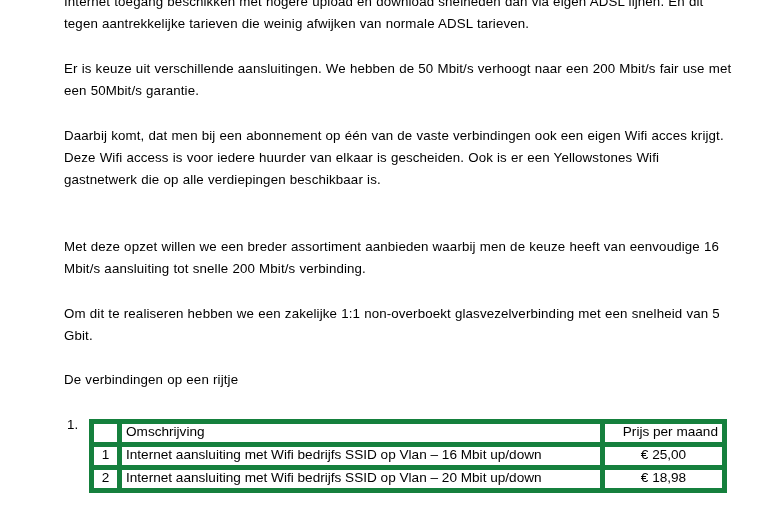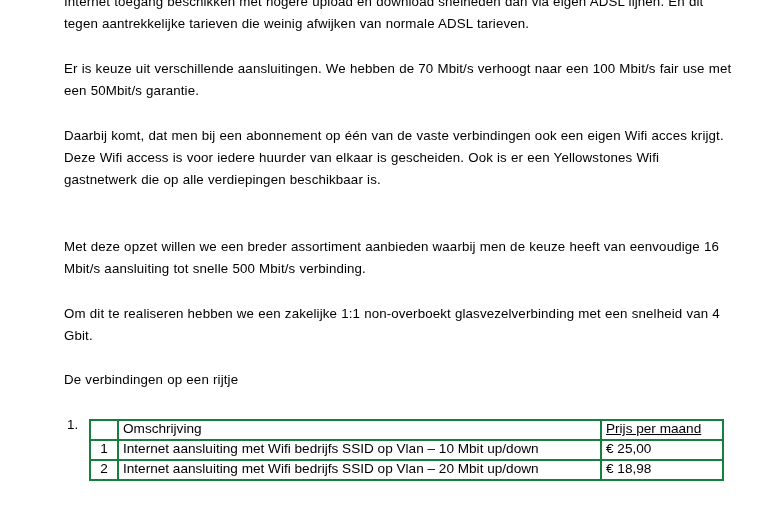--- a/index.html
+++ b/index.html
@@ -66,21 +66,21 @@
   
   table.pricing {
     border-collapse: collapse;
     margin-left: 25px;
     margin-top: 5px;
     width: 633px;
     table-layout: fixed;
   }
   table.pricing td,
   table.pricing th {
-    border: 2px solid #15803d;
+    border: 5px solid #15803d;
     font-size: 13.6px;
     line-height: 16px;
     font-weight: 400;
     padding: 0px 4px 1px 4px;
     height: 17px;
     vertical-align: middle;
     overflow: hidden;
     white-space: nowrap;
   }
   col.col-num   { width: 28px; }
@@ -88,58 +88,57 @@
   col.col-price { width: 122px; }
 
   td.num, th.num {
     text-align: center;
   }
   td.desc, th.desc {
     text-align: left;
     padding-left: 6px;
   }
   td.price, th.price {
-    text-align: left;
+    text-align: center;
     padding-right: 6px;
   }
   th.price {
-    text-align: left;
+    text-align: right;
     padding-left: 7px;
-    text-decoration: underline;
   }
   th.desc {
     padding-left: 6px;
   }
 </style>
 </head>
 <body>
 
 <div id="page">
   <div class="doc">
 
     <p class="para">Internet toegang beschikken met hogere upload en download snelheden dan via eigen ADSL lijnen. En dit tegen aantrekkelijke tarieven die weinig afwijken van normale ADSL tarieven.</p>
 
     <div class="gap"></div>
 
-    <p class="para">Er is keuze uit verschillende aansluitingen. We hebben de 70 Mbit/s verhoogt naar een 100 Mbit/s fair use met een 50Mbit/s garantie.</p>
+    <p class="para">Er is keuze uit verschillende aansluitingen. We hebben de 50 Mbit/s verhoogt naar een 200 Mbit/s fair use met een 50Mbit/s garantie.</p>
 
     <div class="gap"></div>
 
     <p class="para">Daarbij komt, dat men bij een abonnement op één van de vaste verbindingen ook een eigen Wifi acces krijgt. Deze Wifi access is voor iedere huurder van elkaar is gescheiden. Ook is er een Yellowstones Wifi gastnetwerk die op alle verdiepingen beschikbaar is.</p>
 
     <div class="gap"></div>
 
 
     <div class="gap"></div>
 
-    <p class="para">Met deze opzet willen we een breder assortiment aanbieden waarbij men de keuze heeft van eenvoudige 16 Mbit/s aansluiting tot snelle 500 Mbit/s verbinding.</p>
+    <p class="para">Met deze opzet willen we een breder assortiment aanbieden waarbij men de keuze heeft van eenvoudige 16 Mbit/s aansluiting tot snelle 200 Mbit/s verbinding.</p>
 
     <div class="gap"></div>
 
-    <p class="para">Om dit te realiseren hebben we een zakelijke 1:1 non-overboekt glasvezelverbinding met een snelheid van 4 Gbit.</p>
+    <p class="para">Om dit te realiseren hebben we een zakelijke 1:1 non-overboekt glasvezelverbinding met een snelheid van 5 Gbit.</p>
 
     <div class="gap"></div>
 
     <p class="para">De verbindingen op een rijtje</p>
 
     <div class="gap"></div>
 
     <div class="list-item">
       <span class="list-number">1.</span>
     </div>
@@ -153,21 +152,21 @@
       <thead>
         <tr>
           <th class="num"></th>
           <th class="desc">Omschrijving</th>
           <th class="price">Prijs per maand</th>
         </tr>
       </thead>
       <tbody>
         <tr>
           <td class="num">1</td>
-          <td class="desc">Internet aansluiting met Wifi bedrijfs SSID op Vlan – 10 Mbit up/down</td>
+          <td class="desc">Internet aansluiting met Wifi bedrijfs SSID op Vlan – 16 Mbit up/down</td>
           <td class="price">€ 25,00</td>
         </tr>
         <tr>
           <td class="num">2</td>
           <td class="desc">Internet aansluiting met Wifi bedrijfs SSID op Vlan – 20 Mbit up/down</td>
           <td class="price">€ 18,98</td>
         </tr>
 
       </tbody>
     </table>

